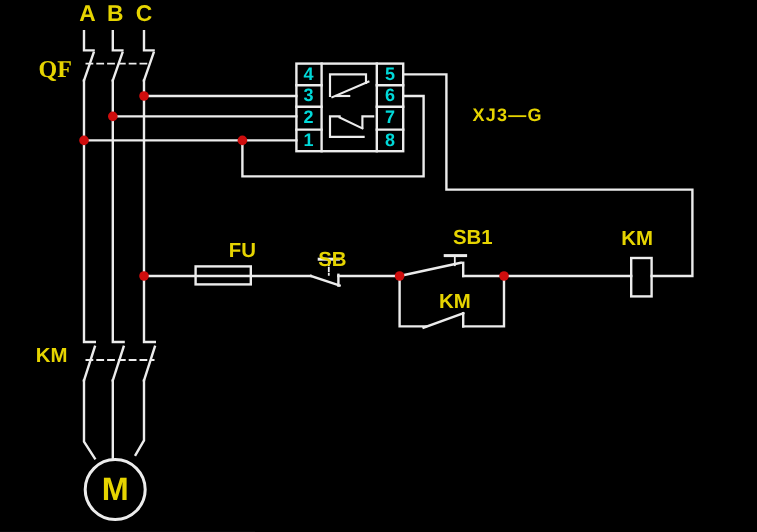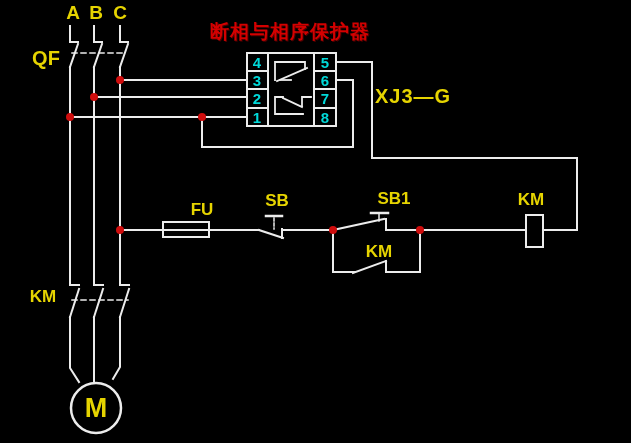--- a/index.html
+++ b/index.html
@@ -14,30 +14,30 @@
   .lbl{
     position:absolute;
     transform:translate(-50%,-50%);
     color:#e6d400;
     font-weight:bold;
     font-size:17px;
     white-space:nowrap;
     line-height:1;
     user-select:none;
   }
-  .lbl.big{font-size:20px;}
+  .lbl.big{font-size:20px;font-family:Liberation Serif, serif;}
   .lbl.abc{font-size:19px;letter-spacing:0;}
   .lbl.motor{font-size:27px;}
   .lbl.title{
     color:#d40000;
     font-size:19px;
     letter-spacing:1px;
     text-shadow:1px 1px 0 #4d0000;
   }
-  .lbl.model{font-size:20px;letter-spacing:1px;}
+  .lbl.model{font-size:15px;letter-spacing:1px;margin-left:10px;}
   .lbl.term{
     color:#00d9d9;
     font-size:15px;
   }
 </style>
 </head>
 <body>
 
 <div id="stage">
 
@@ -141,25 +141,24 @@
     </g>
   </svg>
 
   <span class="lbl abc" style="left:73px;top:12px">A</span>
   <span class="lbl abc" style="left:96px;top:12px">B</span>
   <span class="lbl abc" style="left:120px;top:12px">C</span>
   <span class="lbl big" style="left:46px;top:58px">QF</span>
   <span class="lbl" style="left:43px;top:296px">KM</span>
   <span class="lbl motor" style="left:96px;top:408px">M</span>
 
-  <span class="lbl title" style="left:290px;top:31px">断相与相序保护器</span>
   <span class="lbl model" style="left:413px;top:96px">XJ3—G</span>
 
   <span class="lbl" style="left:202px;top:209px">FU</span>
-  <span class="lbl" style="left:277px;top:200px">SB</span>
+  <span class="lbl" style="left:277px;top:216px">SB</span>
   <span class="lbl" style="left:394px;top:198px">SB1</span>
   <span class="lbl" style="left:379px;top:251px">KM</span>
   <span class="lbl" style="left:531px;top:199px">KM</span>
 
   <span class="lbl term" style="left:257px;top:62px">4</span>
   <span class="lbl term" style="left:257px;top:80px">3</span>
   <span class="lbl term" style="left:257px;top:98px">2</span>
   <span class="lbl term" style="left:257px;top:117px">1</span>
   <span class="lbl term" style="left:325px;top:62px">5</span>
   <span class="lbl term" style="left:325px;top:80px">6</span>

